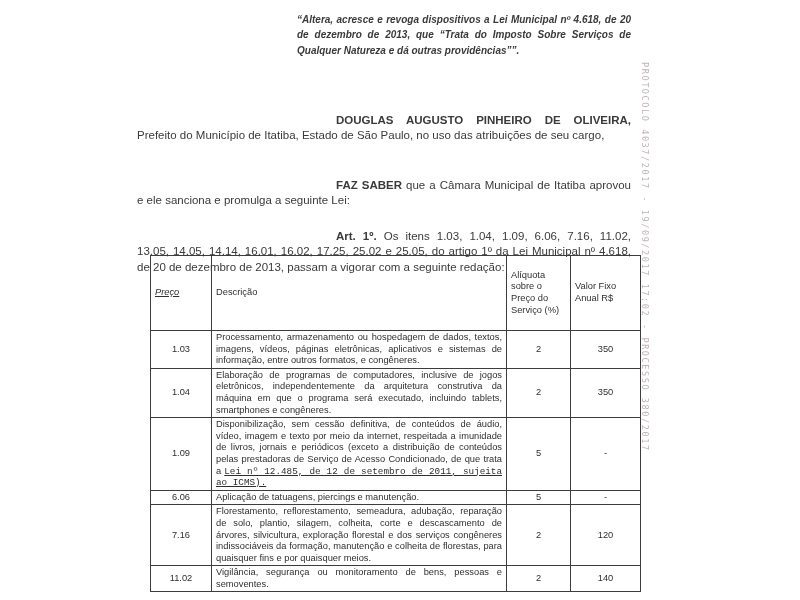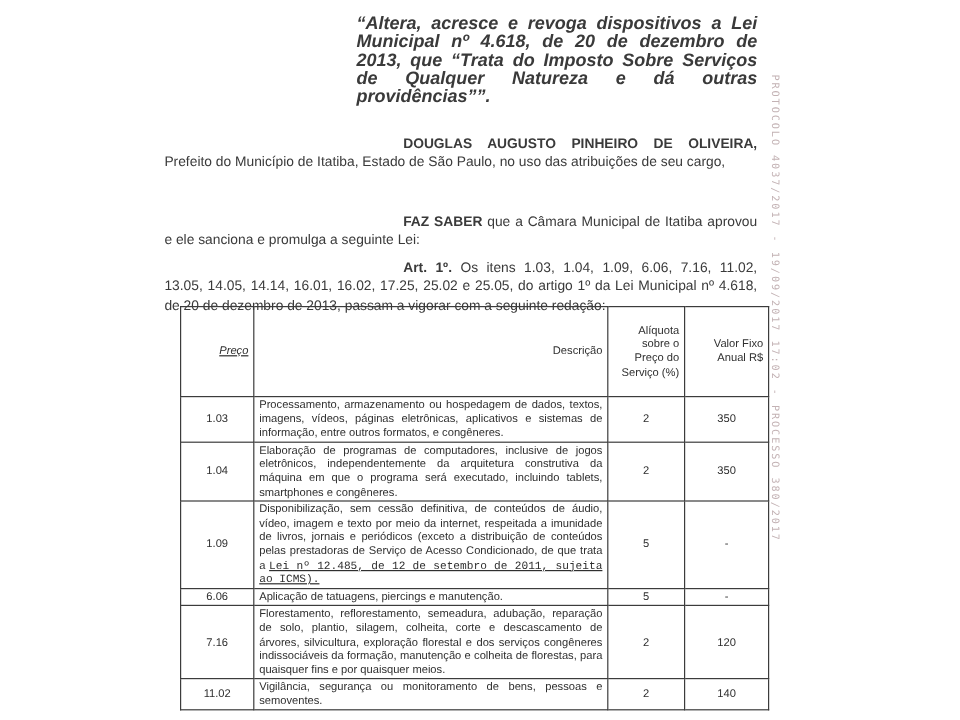--- a/index.html
+++ b/index.html
@@ -11,63 +11,63 @@
     overflow: hidden;
     color: #333333;
     font-family: "Liberation Sans", sans-serif;
   }
   
   .epigraph {
     position: absolute;
     left: 297px;
     top: 12px;
     width: 334px;
-    font-size: 15px;
+    font-size: 10px;
     line-height: 15.3px;
     font-weight: bold;
     font-style: italic;
     text-align: justify;
     color: #3a3a3a;
   }
   
   .para {
     position: absolute;
     left: 137px;
     width: 494px;
     font-size: 11.5px;
     line-height: 15.4px;
     text-align: justify;
     text-indent: 172px;
     color: #3a3a3a;
   }
   .para .lead { font-weight: bold; padding-left: 27px; }
   #para-1 { top: 101px; }
   #para-2 { top: 148px; margin-top: 30px; }
-  #para-3 { top: 184px; margin-top: 33px; }
+  #para-3 { top: 196px; margin-top: 33px; }
   
   .law-table {
     position: absolute;
     left: 150px;
     top: 255px;
     width: 490px;
     border-collapse: collapse;
     table-layout: fixed;
     font-size: 9.3px;
     line-height: 11.6px;
     color: #2f2f2f;
   }
   .law-table th, .law-table td {
     border: 1px solid #3c3c3c;
     padding: 1px 4px;
     vertical-align: middle;
     word-wrap: break-word;
   }
   .law-table th {
     font-weight: normal;
-    text-align: right;
+    text-align: left;
     height: 72px;
   }
   .th-code { font-style: italic; text-decoration: underline; }
   .law-table td.cell-code,
   .law-table td.cell-rate,
   .law-table td.cell-value { text-align: center; }
   .law-table td.cell-desc { text-align: justify; }
   .uline { text-decoration: underline; font-family: Liberation Mono, monospace; }
   
   .stamp {

